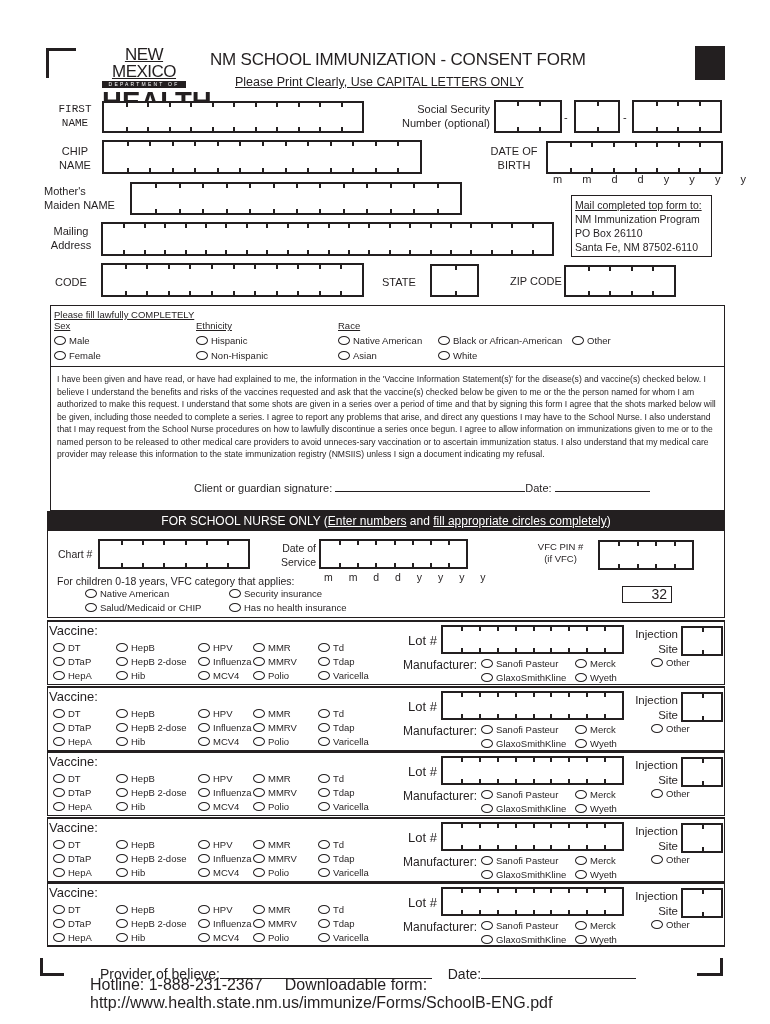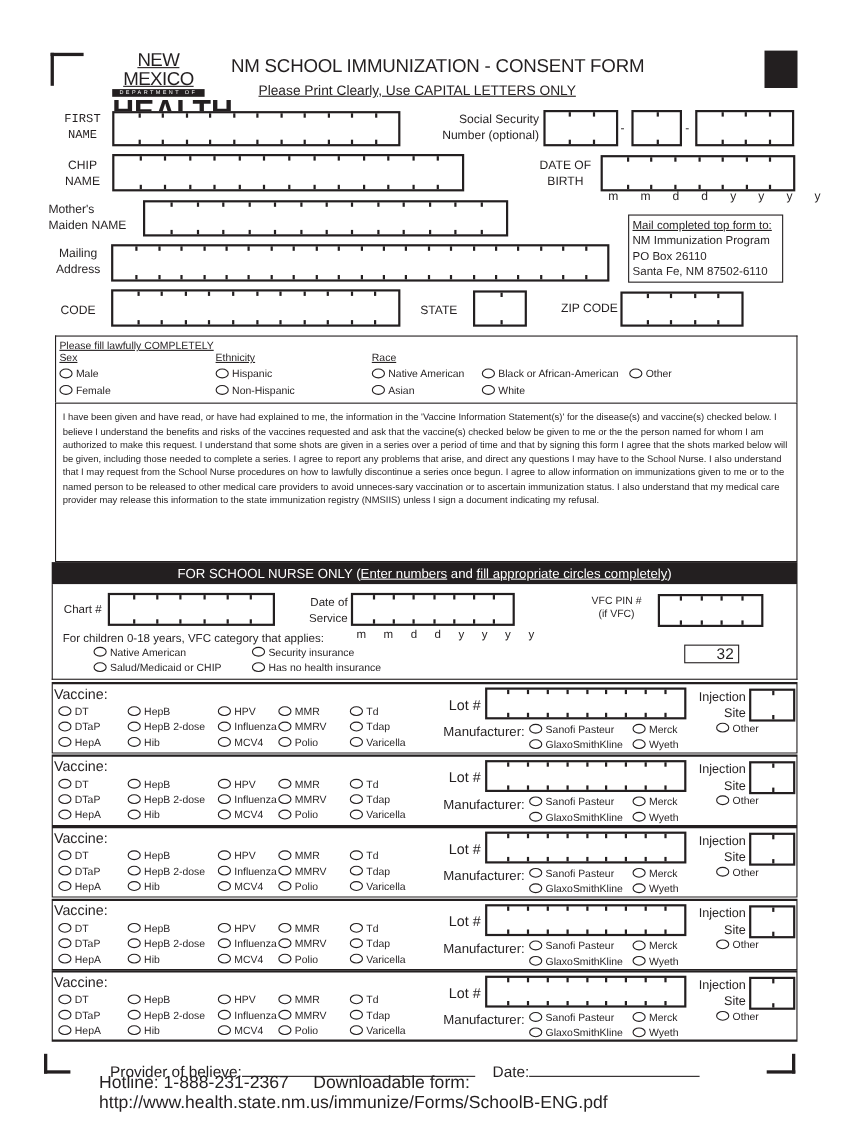--- a/index.html
+++ b/index.html
@@ -323,20 +323,25 @@
   <div class="opt" style="left:145px;top:44px;"><span class="radio"></span><span>Non-Hispanic</span></div>
   <div class="opt" style="left:287px;top:29px;"><span class="radio"></span><span>Native American</span></div>
   <div class="opt" style="left:287px;top:44px;"><span class="radio"></span><span>Asian</span></div>
   <div class="opt" style="left:387px;top:29px;"><span class="radio"></span><span>Black or African-American</span></div>
   <div class="opt" style="left:387px;top:44px;"><span class="radio"></span><span>White</span></div>
   <div class="opt" style="left:521px;top:29px;"><span class="radio"></span><span>Other</span></div>
 </div>
 
 <div class="abs consent">
   <div class="consent-text">I have been given and have read, or have had explained to me, the information in the 'Vaccine Information Statement(s)' for the disease(s) and vaccine(s) checked below.  I believe I understand the benefits and risks of the vaccines requested and ask that the vaccine(s) checked below be given to me or the the person named for whom I am authorized to make this request. I understand that some shots are given in a series over a period of time and that by signing this form I agree that the shots marked below will be given, including those needed to complete a series. I agree to report any problems that arise, and direct any questions I may have to the School Nurse. I also understand that I may request from the School Nurse procedures on how to lawfully discontinue a series once begun. I agree to allow information on immunizations given to me or to the named person to be released to other medical care providers to avoid unneces-sary vaccination or to ascertain immunization status.  I also understand that my medical care provider may release this information to the state immunization registry (NMSIIS) unless I sign a document indicating my refusal.</div>
+  <div class="sig">
+    <span>Client or guardian signature:</span>
+    <span class="line" style="width:190px;"></span><span>Date:</span>
+    <span class="line" style="width:95px;"></span>
+  </div>
 </div>
 
 <div class="abs nurse-bar">
   <span>FOR SCHOOL NURSE ONLY (</span><span class="u">Enter numbers</span><span> and </span><span class="u">fill appropriate circles completely</span><span>)</span>
 </div>
 
 <div class="abs nurse-area">
   <div class="abs lbl" style="left:10px;top:16px;font-size:10.5px;">Chart #</div>
   <div class="abs box tickbox" style="left:50px;top:8px;width:152px;height:30px;">
       <span class="tick" style="left: 21px; top: 0px;"></span>

